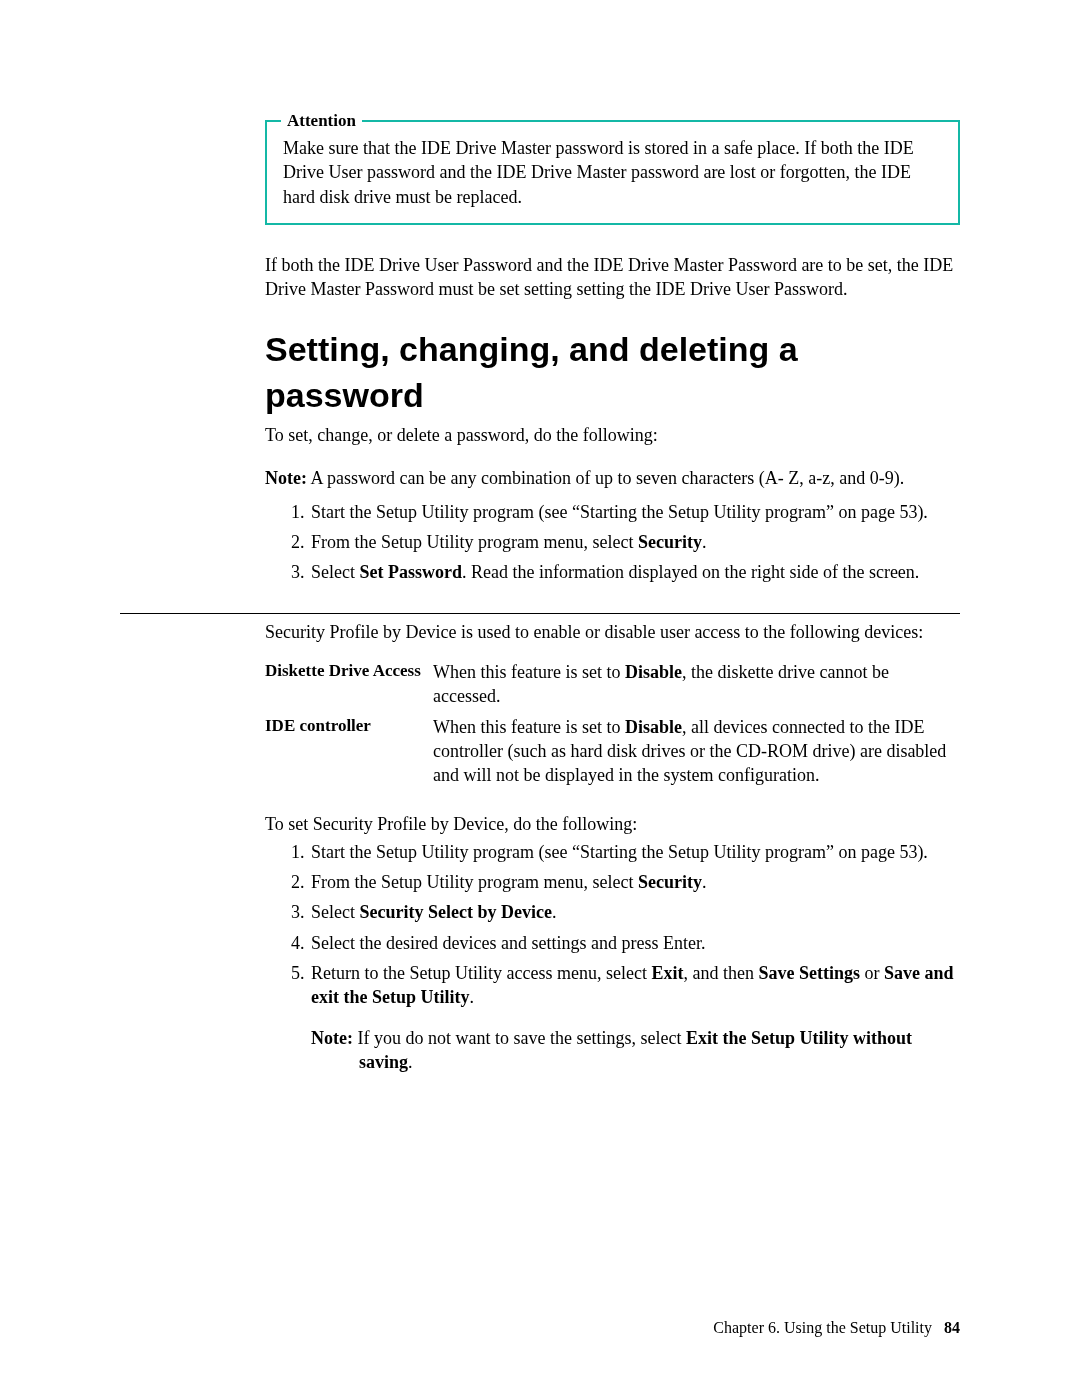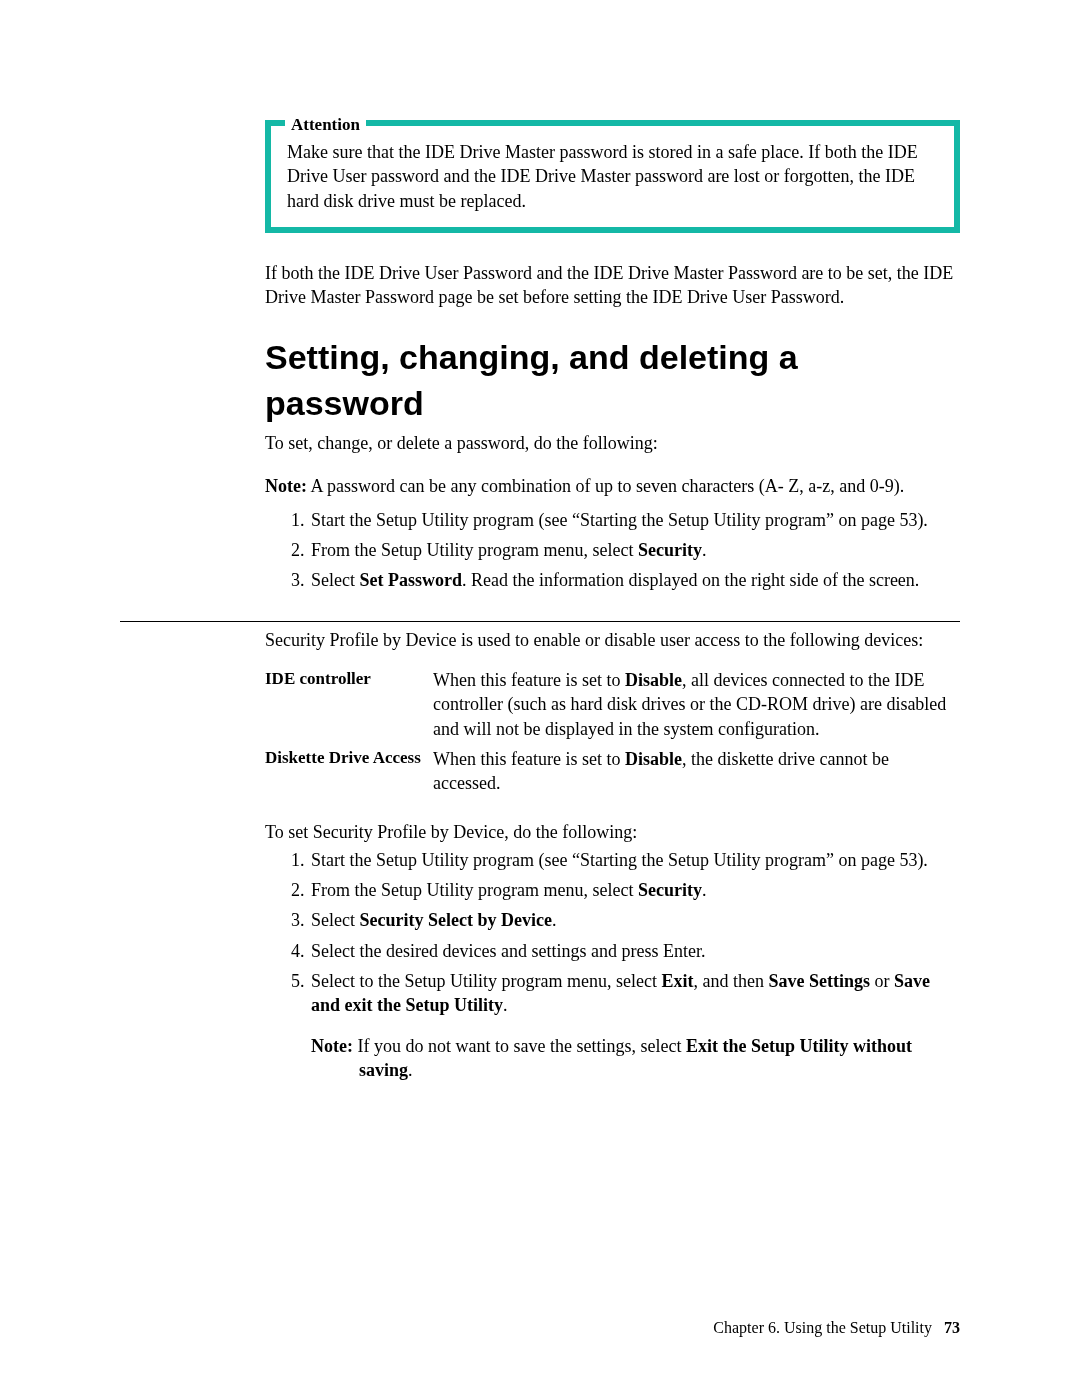--- a/index.html
+++ b/index.html
@@ -15,21 +15,21 @@
     position: relative;
     box-sizing: border-box;
     padding: 120px 120px 60px 120px;
   }
   .content {
     margin-left: 145px;
     font-size: 18px;
     line-height: 1.35;
   }
   .attention-box {
-    border: 6px solid #14b8a6;
+    border: 2px solid #14b8a6;
     padding: 14px 16px 14px 16px;
     margin-bottom: 28px;
     position: relative;
   }
   .attention-label {
     position: absolute;
     top: -12px;
     left: 14px;
     background: #fff;
     padding: 0 6px;
@@ -97,21 +97,21 @@
 
 <div class="page">
 
   <div class="content">
 
     <div class="attention-box">
       <span class="attention-label">Attention</span>
       <span>Make sure that the IDE Drive Master password is stored in a safe place. If both the IDE Drive User password and the IDE Drive Master password are lost or forgotten, the IDE hard disk drive must be replaced.</span>
     </div>
 
-    <p class="para">If both the IDE Drive User Password and the IDE Drive Master Password are to be set, the IDE Drive Master Password page be set before setting the IDE Drive User Password.</p>
+    <p class="para">If both the IDE Drive User Password and the IDE Drive Master Password are to be set, the IDE Drive Master Password must be set setting setting the IDE Drive User Password.</p>
 
     <h2 class="section indent">Setting, changing, and deleting a password</h2>
     <p class="para" style="margin-bottom:18px">To set, change, or delete a password, do the following:</p>
 
     <p class="note">
       <span class="b">Note:</span><span> A password can be any combination of up to seven characters (A- Z, a-z, and 0-9).</span>
     </p>
 
     <ol class="steps">
       <li><span>Start the Setup Utility program (see “Starting the Setup Utility program” on page 53).</span></li>
@@ -123,51 +123,51 @@
       </li>
     </ol>
 
     <hr class="rule">
 
 
     <p class="para">Security Profile by Device is used to enable or disable user access to the following devices:</p>
 
     <div class="dev-table">
       <div class="dev-row">
+        <div class="dev-term">Diskette Drive Access</div>
+        <div class="dev-desc">
+          <span>When this feature is set to </span><span class="b">Disable</span><span>, the diskette drive cannot be accessed.</span>
+        </div>
+      </div>
+      <div class="dev-row">
         <div class="dev-term">IDE controller</div>
         <div class="dev-desc">
           <span>When this feature is set to </span><span class="b">Disable</span><span>, all devices connected to the IDE controller (such as hard disk drives or the CD-ROM drive) are disabled and will not be displayed in the system configuration.</span>
-        </div>
-      </div>
-      <div class="dev-row">
-        <div class="dev-term">Diskette Drive Access</div>
-        <div class="dev-desc">
-          <span>When this feature is set to </span><span class="b">Disable</span><span>, the diskette drive cannot be accessed.</span>
         </div>
       </div>
     </div>
 
     <p class="para" style="margin-bottom:4px">To set Security Profile by Device, do the following:</p>
 
     <ol class="steps">
       <li><span>Start the Setup Utility program (see “Starting the Setup Utility program” on page 53).</span></li>
       <li>
         <span>From the Setup Utility program menu, select </span><span class="b">Security</span><span>.</span>
       </li>
       <li>
         <span>Select </span><span class="b">Security Select by Device</span><span>.</span>
       </li>
       <li><span>Select the desired devices and settings and press Enter.</span></li>
       <li>
-        <span>Select to the Setup Utility program menu, select </span><span class="b">Exit</span><span>, and then </span><span class="b">Save Settings</span><span> or </span><span class="b">Save and exit the Setup Utility</span><span>.</span>
+        <span>Return to the Setup Utility access menu, select </span><span class="b">Exit</span><span>, and then </span><span class="b">Save Settings</span><span> or </span><span class="b">Save and exit the Setup Utility</span><span>.</span>
         <p class="note" style="margin-top:16px;">
           <span class="b">Note:</span><span> If you do not want to save the settings, select </span><span class="b">Exit the Setup Utility without saving</span><span>.</span>
         </p>
       </li>
     </ol>
 
   </div>
 
   <div class="footer">
-    <span>Chapter 6. Using the Setup Utility</span>&nbsp;&nbsp;&nbsp;<span class="pnum">73</span>
+    <span>Chapter 6. Using the Setup Utility</span>&nbsp;&nbsp;&nbsp;<span class="pnum">84</span>
   </div>
 
 </div>
 
 </body></html>

